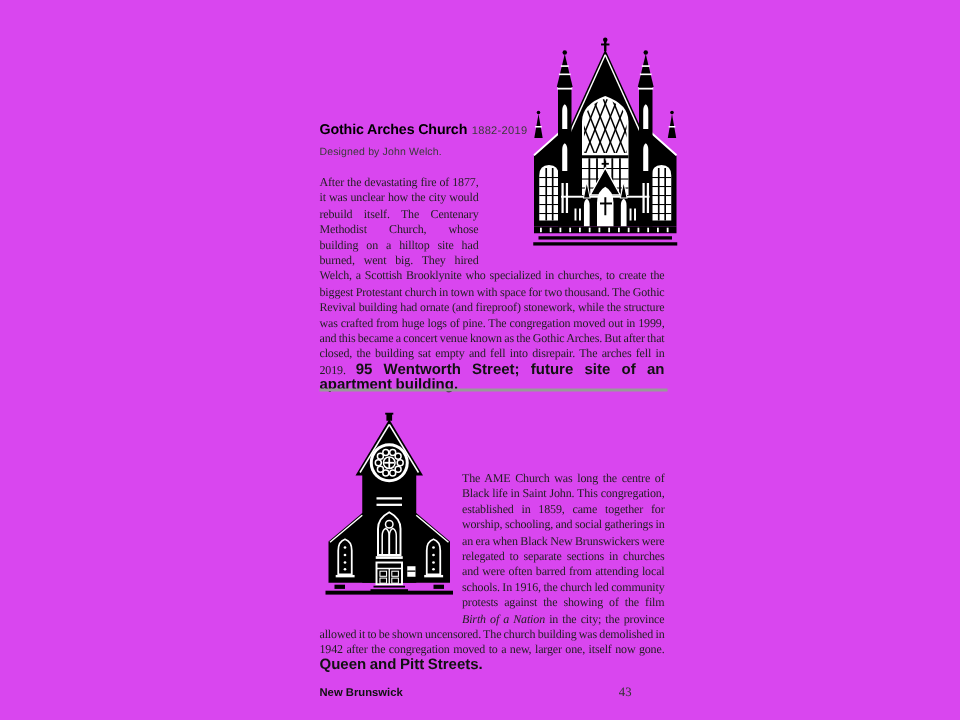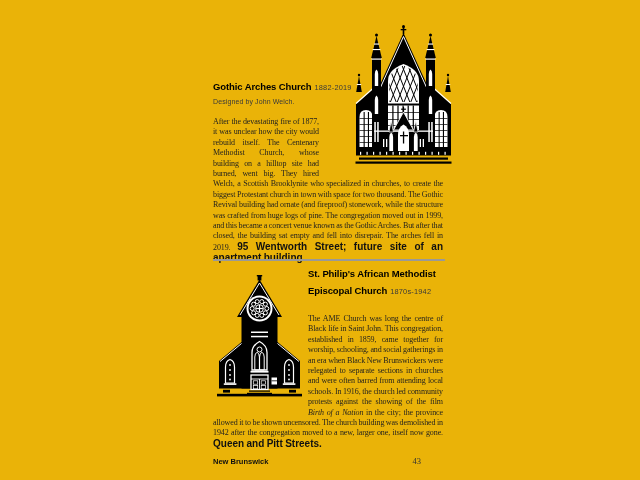--- a/index.html
+++ b/index.html
@@ -1,17 +1,17 @@
 <!DOCTYPE html>
 <html lang="en"><head>
 <meta charset="utf-8">
 <style>
   html,body{margin:0;padding:0;background:#ffffff;}
   .page{
-    position:relative;width:640px;height:480px;background:#eab308;
+    position:relative;width:640px;height:480px;background:#d946ef;
     overflow:hidden;font-family:"Liberation Serif",serif;color:#1f1f1f;
   }
   
   .entry-title{
     font-family:"Liberation Sans",sans-serif;font-weight:700;
     font-size:9.5px;line-height:11.5px;color:#000;letter-spacing:-0.1px;
   }
   .entry-dates{
     font-family:"Liberation Sans",sans-serif;font-weight:400;
     font-size:7.4px;color:#3a3a3a;letter-spacing:0.2px;margin-left:3px;
@@ -269,26 +269,20 @@
 
       <rect x="57.5" y="102.5" width="5.5" height="7" fill="#fff"></rect>
       <line x1="57.5" y1="105.8" x2="63" y2="105.8" stroke="#000" stroke-width="0.8"></line>
 
       <rect x="9" y="114.8" width="7" height="2.8"></rect>
         <rect x="75" y="114.8" width="7" height="2.8"></rect>
       <rect x="3" y="118.8" width="85" height="2.6"></rect>
     </g>
   </svg>
 
-  <div class="head2">
-    <div class="entry-title">St. Philip's African Methodist</div>
-    <div>
-      <span class="entry-title">Episcopal Church</span><span class="entry-dates">1870s-1942</span>
-    </div>
-  </div>
 
   <p class="body-copy para2">
     <span class="spacer-left"></span>
     <span>The AME Church was long the centre of Black life in Saint John. This congregation, established in 1859, came together for worship, schooling, and social gatherings in an era when Black New Brunswickers were relegated to separate sections in churches and were often barred from attending local schools. In 1916, the church led community protests against the showing of the film </span><i class="italic">Birth of a Nation</i><span> in the city; the province allowed it to be shown uncensored. The church building was demolished in 1942 after the congregation moved to a new, larger one, itself now gone. </span><b class="address">Queen and Pitt Streets.</b>
   </p>
 
   <div class="footer">
     <span class="footer-label">New Brunswick</span>
     <span class="footer-page">43</span>
   </div>

